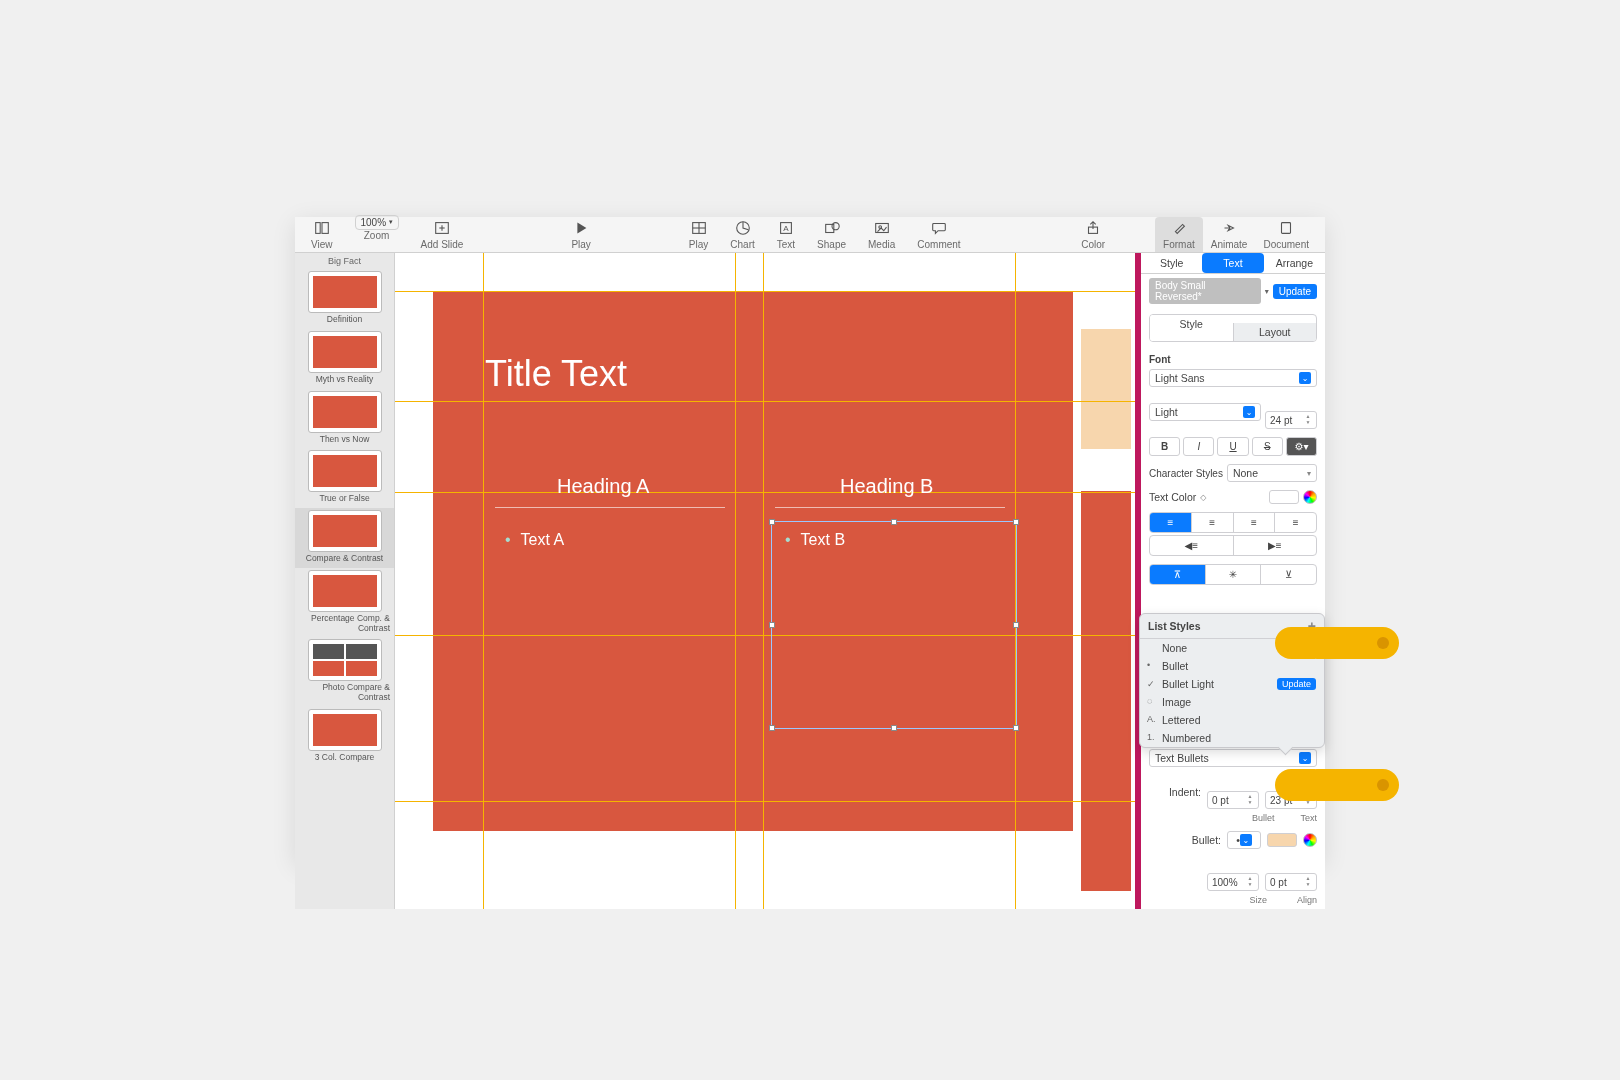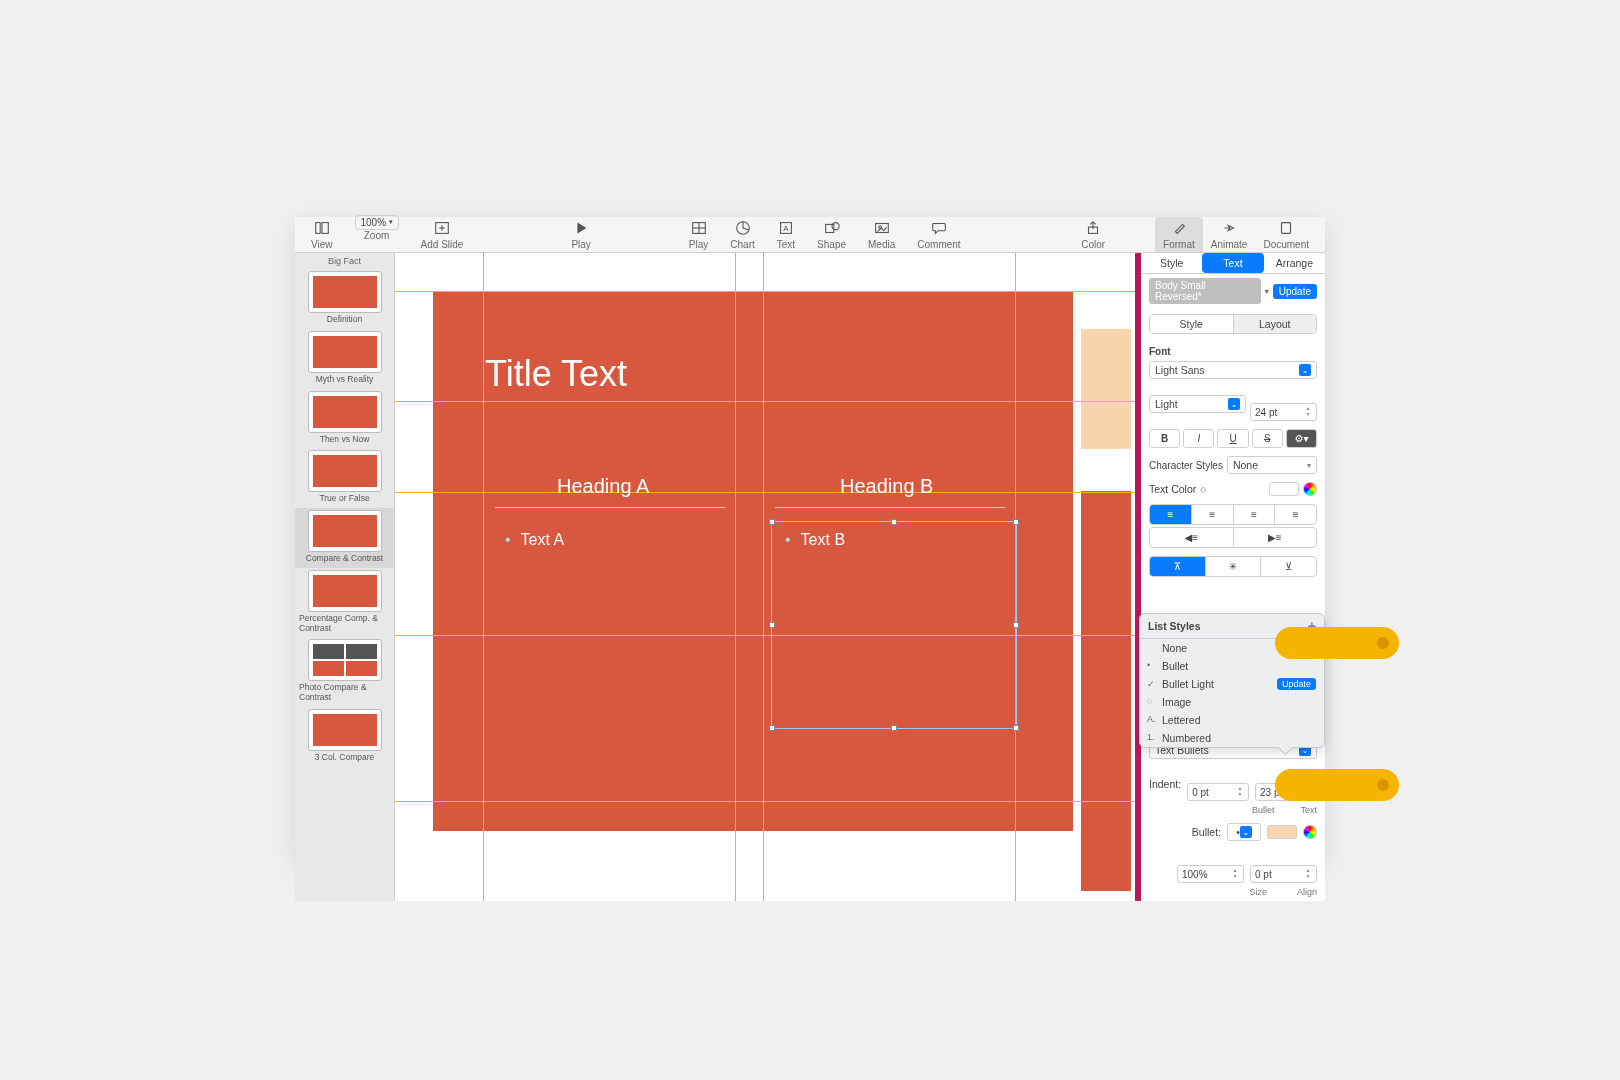--- a/index.html
+++ b/index.html
@@ -21,21 +21,21 @@
 
 .body { flex:1; display:flex; overflow:visible; position:relative; }
 
 
 .sidebar { width:100px; background:#e8e8e8; border-right:1px solid #d0d0d0; overflow:hidden; font-size:8.5px; color:#555; }
 .sidebar .heading { text-align:center; padding:3px 0; font-size:9px; color:#666; }
 .thumb-wrap { display:flex; flex-direction:column; align-items:center; padding:2px 4px; }
 .thumb-wrap.selected { background:#d8d8d8; }
 .thumb { width:74px; height:42px; background:#fff; border:1px solid #bbb; border-radius:3px; margin-bottom:2px; position:relative; overflow:hidden; }
 .thumb .red { position:absolute; inset:4px; background:#d8573f; }
-.thumb-label { text-align:left; line-height:1.15; padding-bottom:2px; }
+.thumb-label { text-align:right; line-height:1.15; padding-bottom:2px; }
 
 
 .canvas-area { flex:1; background:#fff; position:relative; overflow:hidden; }
 .slide-bg { position:absolute; left:38px; top:38px; width:640px; height:540px; background:#d8573f; }
 .acc { position:absolute; right:-58px; width:50px; background:#f7d6ad; }
 .acc.a1 { top:38px; height:120px; }
 .acc.a2 { top:200px; height:400px; background:#d8573f; }
 .guide { position:absolute; background:#f5b400; }
 .guide.h { left:0; right:0; height:1px; }
 .guide.v { top:0; bottom:0; width:1px; }
@@ -54,27 +54,27 @@
 
 .inspector { width:190px; background:#ffffff; border-left:6px solid #be185d; font-size:10.5px; color:#444; overflow:visible; position:relative; display:flex; flex-direction:column; }
 .insp-tabs { display:flex; border-bottom:1px solid #d0d0d0; }
 .insp-tab { flex:1; text-align:center; padding:4px 0; font-size:10.5px; }
 .insp-tab.active { background:#0a7bff; color:#fff; border-radius:4px; }
 .insp-row { display:flex; align-items:center; gap:4px; padding:4px 8px; }
 .pill { background:#bfbfbf; color:#fff; border-radius:3px; padding:2px 6px; font-size:10px; }
 .btn-blue { background:#0a7bff; color:#fff; border-radius:3px; padding:2px 6px; font-size:10px; }
 .seg { display:flex; margin:6px 8px; border:1px solid #cfcfd3; border-radius:4px; overflow:hidden; }
 .seg > div { flex:1; text-align:center; padding:3px 0; font-size:10.5px; }
-.seg > div + div { border-left:1px solid #cfcfd3; }
+.seg > div + div { border-left:1px solid #cfcfd3;margin-top:8px; }
 .seg .on { background:#fff; }
 .seg .off { background:#eceef0; }
 .insp-label { font-size:10px; font-weight:600; color:#444; padding:6px 8px 0; }
 .select { flex:1; background:#fff; border:1px solid #cfcfd3; border-radius:3px; padding:2px 5px; display:flex; justify-content:space-between; align-items:center; font-size:10.5px; }
 .select .chev { width:12px; height:12px; background:#0a7bff; border-radius:2px; display:flex; align-items:center; justify-content:center; color:#fff; font-size:8px; }
-.numfield { width:67px; background:#fff; border:1px solid #cfcfd3; border-radius:3px; padding:2px 4px; display:flex; justify-content:space-between; align-items:center; font-size:10px;margin-top:16px; }
+.numfield { width:52px; background:#fff; border:1px solid #cfcfd3; border-radius:3px; padding:2px 4px; display:flex; justify-content:space-between; align-items:center; font-size:10px;margin-top:16px; }
 .stepper { width:8px; height:12px; display:flex; flex-direction:column; }
 .stepper span { flex:1; font-size:5px; line-height:1; text-align:center; color:#888; }
 .fmt-row { display:flex; gap:3px; padding:4px 8px; }
 .fmtbtn { flex:1; background:#fff; border:1px solid #cfcfd3; border-radius:3px; text-align:center; padding:3px 0; font-size:10px; font-family:Georgia,serif; }
 .gear { background:#555; color:#fff; }
 .align-row { display:flex; gap:0; margin:4px 8px; border:1px solid #cfcfd3; border-radius:4px; overflow:hidden; }
 .align-row > div { flex:1; text-align:center; padding:4px 0; font-size:10px; }
 .align-row > div + div { border-left:1px solid #cfcfd3; }
 .align-row .on { background:#0a7bff; color:#fff; }
 .colorwheel { width:14px; height:14px; border-radius:50%; background:conic-gradient(red,orange,yellow,lime,cyan,blue,magenta,red); border:1px solid #bbb; }

